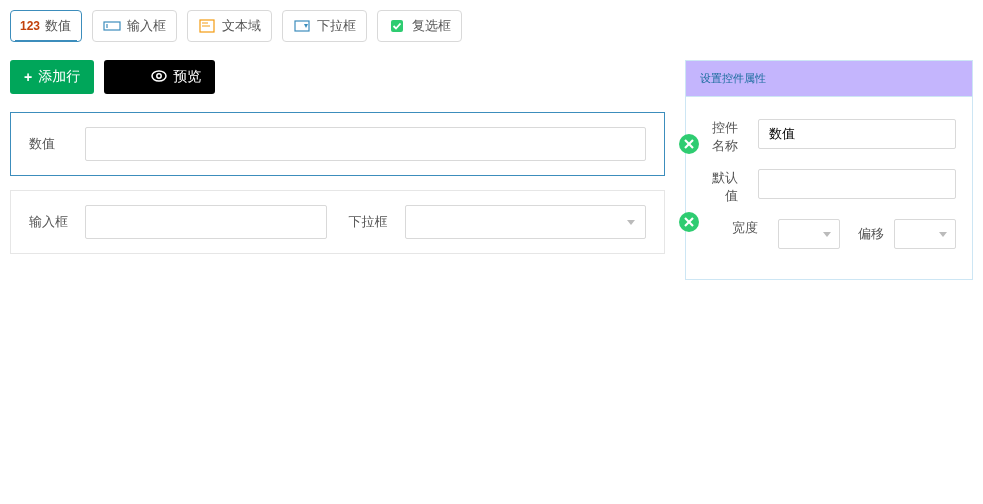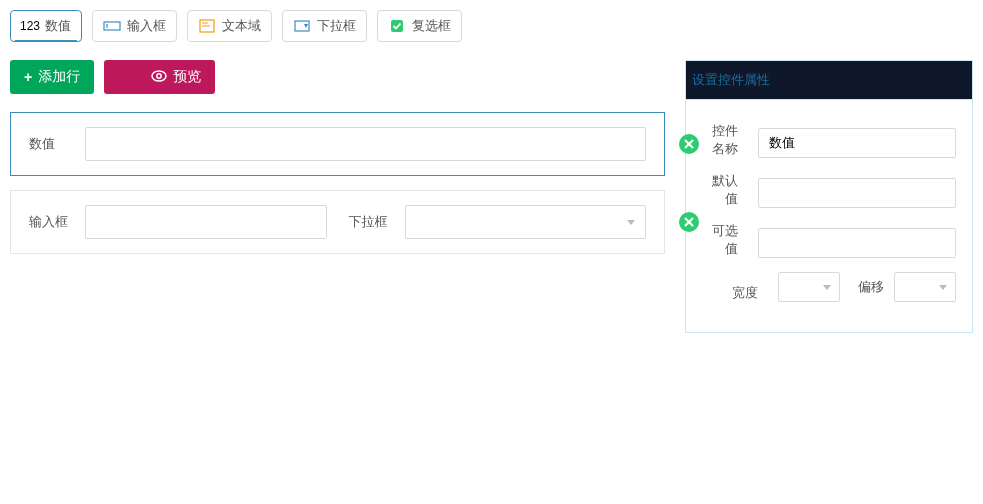--- a/index.html
+++ b/index.html
@@ -45,21 +45,21 @@
     .left-col { flex: 1; }
     .right-col { width: 288px; }
 
     .action-bar { display:flex; gap:10px; margin-bottom:18px; }
     .btn {
       display:inline-flex; align-items:center; gap:6px;
       padding: 8px 14px; border:none; border-radius:3px;
       color:#fff; font-size:14px; cursor:pointer;
     }
     .btn-green { background:#00a65a; }
-    .btn-blue  { background:#be185d;padding-left:47px; }
+    .btn-blue  { background:#000000;padding-left:47px; }
 
     .form-row {
       border: 1.5px solid #e6e6e6;
       padding: 14px 18px;
       display:flex;
       align-items:center;
       gap: 22px;
       margin-bottom: 14px;
       position: relative;
       background:#fff;
@@ -76,28 +76,28 @@
       position:absolute; right:-36px; top:50%; transform:translateY(-50%);
       width:22px; height:22px; cursor:pointer;
     }
 
     
     .panel {
       border:1px solid #cde6f4;
       background:#fff;
     }
     .panel-header {
-      background:#0f172a;
+      background:#c4b5fd;
       color:#1b6d9e;
-      padding:10px 6px;
+      padding:10px 14px;
       border-bottom:1px solid #cde6f4;
-      font-size:13px;
+      font-size:11px;
     }
     .panel-body { padding: 22px 16px 16px 16px; }
-    .prop { display:flex; align-items:flex-end; margin-bottom:14px; gap:20px;}
+    .prop { display:flex; align-items:flex-start; margin-bottom:14px; gap:20px;}
     .prop .plabel { width:56px; text-align:right; color:#555;}
     .prop input[type=text]{
       flex:1; height:30px; border:1px solid #d9d9d9; border-radius:2px; padding:0 10px; font-size:13px;
     }
     .prop .mini-select{
       display:inline-flex; align-items:center; justify-content:flex-end;
       border:1px solid #d9d9d9; border-radius:2px; height:30px; padding:0 8px;
       cursor:pointer;
     }
     .two-col { display:flex; align-items:center; gap:10px;}
@@ -108,21 +108,21 @@
       background:#f3f3f3; display:inline-block; cursor:pointer;
     }
 
     .caret { width:0;height:0;border-left:4px solid transparent;border-right:4px solid transparent;border-top:5px solid #bbb; display:inline-block;}
   </style>
 </head>
 <body>
 
 <div class="widget-toolbar">
   <div class="widget-btn active">
-    <span class="wicon" style="color:#000000;font-weight:normal;font-size:12px;">123</span>
+    <span class="wicon" style="color:#c2410c;font-weight:bold;font-size:12px;">123</span>
     <span>数值</span>
   </div>
   <div class="widget-btn">
     <span class="wicon">
       <svg width="18" height="12" viewBox="0 0 18 12">
           <rect x="1" y="2" width="16" height="8" fill="none" stroke="#3c8dbc" stroke-width="1.2"></rect>
           <line x1="4" y1="4" x2="4" y2="8" stroke="#3c8dbc" stroke-width="1.2"></line>
         </svg>
     </span>
     <span>输入框</span>
@@ -218,24 +218,20 @@
       <div class="panel-body">
         <div class="prop">
           <span class="plabel">控件名称</span>
           <input type="text" value="数值" style="">
         </div>
         <div class="prop">
           <span class="plabel">默认值</span>
           <input type="text" value="" style="">
         </div>
         <div class="prop">
-          <span class="plabel">可选值</span>
-          <input type="text" value="" style="">
-        </div>
-        <div class="prop">
           <span class="plabel">宽度</span>
           <div class="two-col" style="flex:1;">
             <div class="mini-select">
                 <span class="caret"></span>
               </div>
             <span class="sublabel" style="margin-left:auto;">偏移</span>
             <div class="mini-select">
                 <span class="caret"></span>
               </div>
           </div>

